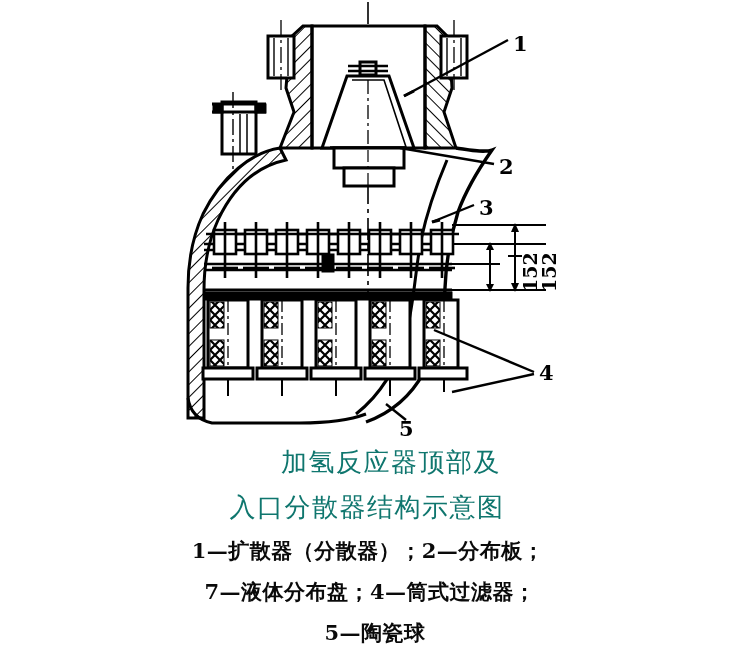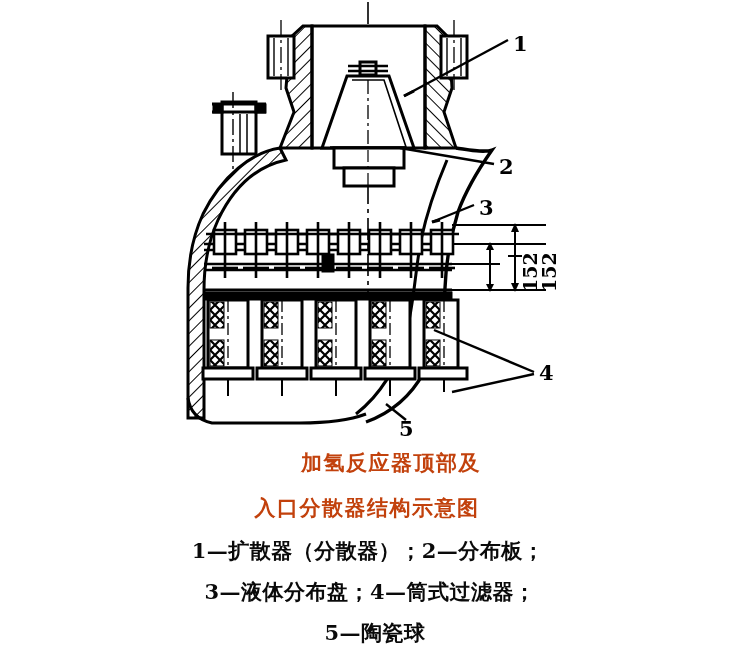--- a/index.html
+++ b/index.html
@@ -37,26 +37,26 @@
   
   #caption-block {
     position: absolute;
     left: 0;
     top: 440px;
     width: 734px;
     text-align: center;
     font-family: "DejaVu Serif", "Liberation Serif", serif;
   }
   .caption-line {
-    font-size: 21px;
-    font-weight: 700;
+    font-size: 26px;
+    font-weight: 400;
     line-height: 45px;
     letter-spacing: 1.5px;
     white-space: pre;
-    color: #c2410c;
+    color: #0f766e;
   }
   .legend-line {
     font-size: 21px;
     font-weight: 700;
     line-height: 41px;
     letter-spacing: 0.5px;
     white-space: pre;
     color: #0a0a0a;
   }
   .caption-line.title-1 { padding-left: 48px; }
@@ -344,17 +344,17 @@
   <span class="callout-num" id="callout-4">4</span>
   <span class="callout-num" id="callout-5">5</span>
 
   <span class="dim-label" id="dim-label-outer">152</span>
   <span class="dim-label" id="dim-label-inner">152</span>
 
   <div id="caption-block">
     <div class="caption-line title-1">加氢反应器顶部及</div>
     <div class="caption-line title-2">入口分散器结构示意图</div>
     <div class="legend-line lg-1">1—扩散器（分散器）；2—分布板；</div>
-    <div class="legend-line lg-2">3—液体分布盘；4—筒式过滤器；</div>
+    <div class="legend-line lg-2">7—液体分布盘；4—筒式过滤器；</div>
     <div class="legend-line lg-3">5—陶瓷球</div>
   </div>
 
 </div>
 
 </body></html>

